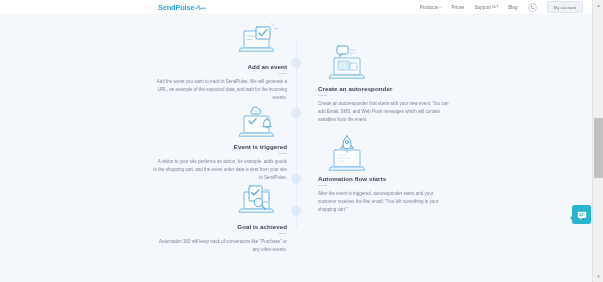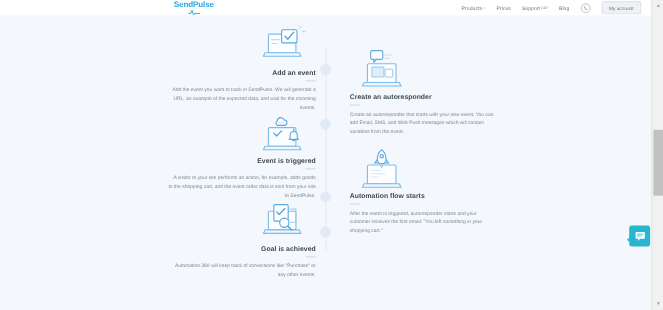--- a/index.html
+++ b/index.html
@@ -33,21 +33,20 @@
   }
   .logo {
     margin-left: 158px;
     display: flex;
     align-items: center;
     font-size: 7.4px;
     font-weight: bold;
     color: #2fa8dc;
     letter-spacing: -0.15px;
     white-space: nowrap;
-    flex-direction: column;
   }
   .logo-mark {
     margin-left: 1px;
     display: inline-block;
     line-height: 0;
   }
   .nav {
     margin-left: auto;
     display: flex;
     align-items: center;

